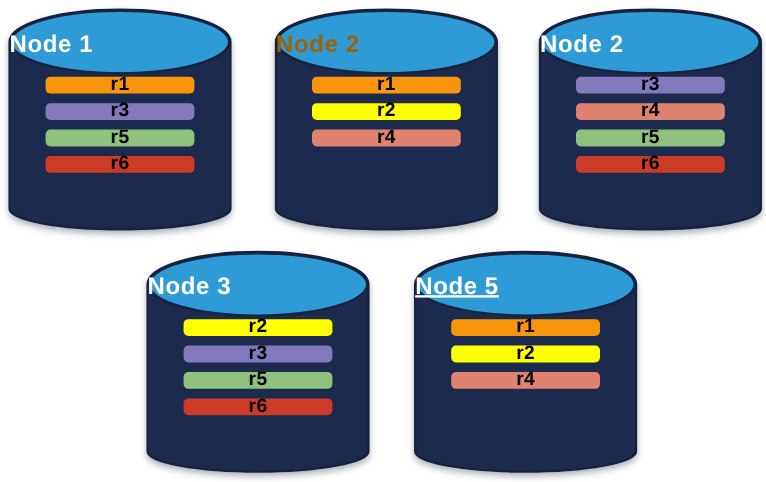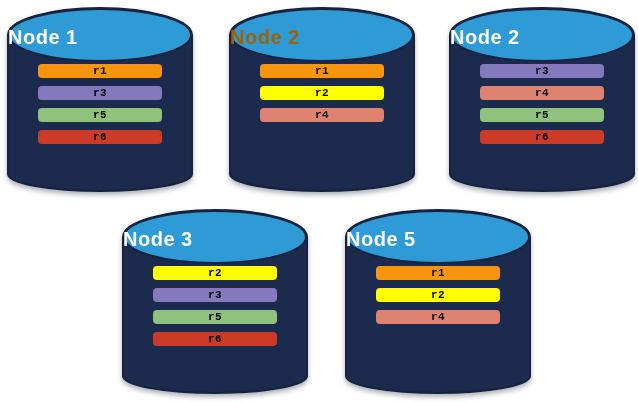--- a/index.html
+++ b/index.html
@@ -71,26 +71,25 @@
     position: relative;
     height: 14px;
     border-radius: 4px;
     display: flex;
     align-items: center;
     justify-content: center;
     box-sizing: border-box;
   }
 
   .replica-label {
-    font-size: 11px;
+    font-size: 16px;
     font-weight: bold;
     color: #000000;
     line-height: 1;
     letter-spacing: 0.3px;
-    font-family: Liberation Mono, monospace;
   }
 </style>
 </head>
 <body>
 
 <div id="diagram" style="width: 638px; height: 402px; background: rgb(255, 255, 255);">
     <div class="node" style="left: 8px; top: 8px; width: 184px; height: 183px;">
       <div class="node-shape">
         <svg viewBox="0 0 184 183" preserveAspectRatio="none">
           <defs>
@@ -214,21 +213,21 @@
             <filter id="sh4" x="-25%" y="-25%" width="150%" height="160%">
               <feDropShadow dx="0" dy="3" stdDeviation="2.6" flood-color="#6b7280" flood-opacity="0.55"></feDropShadow>
             </filter>
           </defs>
           <g filter="url(#sh4)">
             <path d="M 0,27 L 0,166 A 92,17 0 0 0 184,166 L 184,27 A 92,27 0 0 0 0,27 Z" fill="#1B2A4E" stroke="#16233F" stroke-width="2"></path>
           </g>
           <ellipse cx="92" cy="27" rx="91" ry="26" fill="#2E9BD6" stroke="#16233F" stroke-width="2"></ellipse>
         </svg>
       </div>
-      <div class="node-title" style="top: 18px; color: rgb(255, 255, 255);">Node 5</div>
+      <div class="node-title" style="top: 18px; color: rgb(255, 255, 255); text-decoration: underline;">Node 5</div>
       <div class="replica-list" style="top: 56px;">
         <div class="replica-bar" style="background: rgb(247, 149, 13); width: 124px;">
           <span class="replica-label" style="color: rgb(0, 0, 0);">r1</span>
         </div>
         <div class="replica-bar" style="background: rgb(255, 255, 0); width: 124px;">
           <span class="replica-label" style="color: rgb(0, 0, 0);">r2</span>
         </div>
         <div class="replica-bar" style="background: rgb(224, 130, 112); width: 124px;">
           <span class="replica-label" style="color: rgb(0, 0, 0);">r4</span>
         </div>

